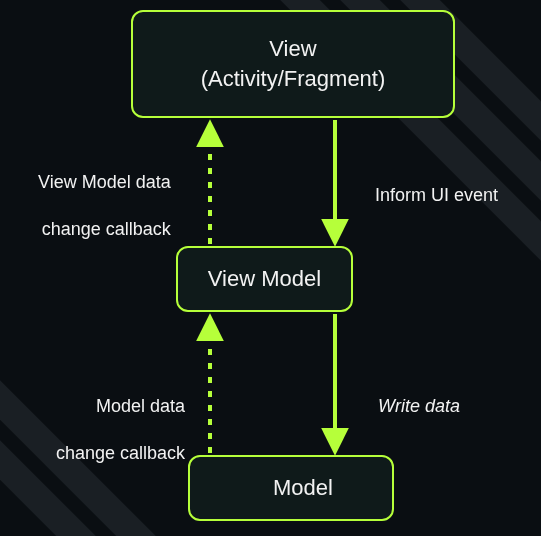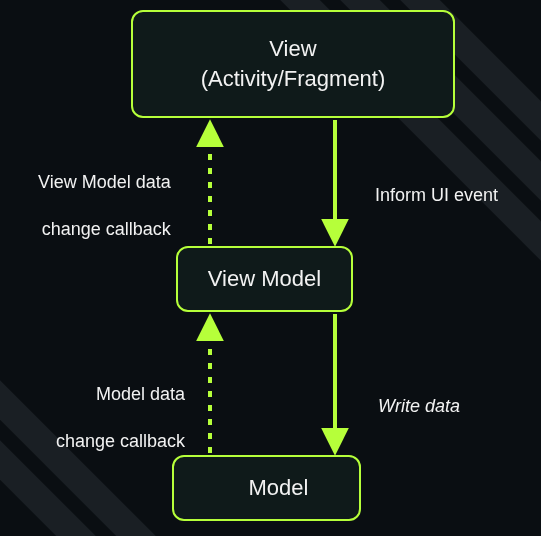--- a/index.html
+++ b/index.html
@@ -75,34 +75,34 @@
 
   <div class="box" style="left:131px; top:10px; width:324px; height:108px;">
     <span>View</span>
     <span>(Activity/Fragment)</span>
   </div>
 
   <div class="box" style="left:176px; top:246px; width:177px; height:66px;">
     <span>View Model</span>
   </div>
 
-  <div class="box" style="left:172px; top:455px; width:189px; height:66px;padding-left:24px;">
+  <div class="box" style="left:188px; top:455px; width:206px; height:66px;padding-left:24px;">
     <span>Model</span>
   </div>
 
   <div class="label left" style="left:18px; top:148px;">
     <span>View Model data</span><br>
     <span>change callback</span>
   </div>
 
   <div class="label right" style="left:355px; top:161px;">
     <span>Inform UI event</span>
   </div>
 
-  <div class="label left" style="left:36px; top:360px;">
+  <div class="label left" style="left:36px; top:372px;">
     <span>Model data</span><br>
     <span>change callback</span>
   </div>
 
   <div class="label right" style="left:358px; top:372px;font-style:italic;">
     <span>Write data</span>
   </div>
 
   <svg class="arrows" viewBox="0 0 541 536">
     <defs>

